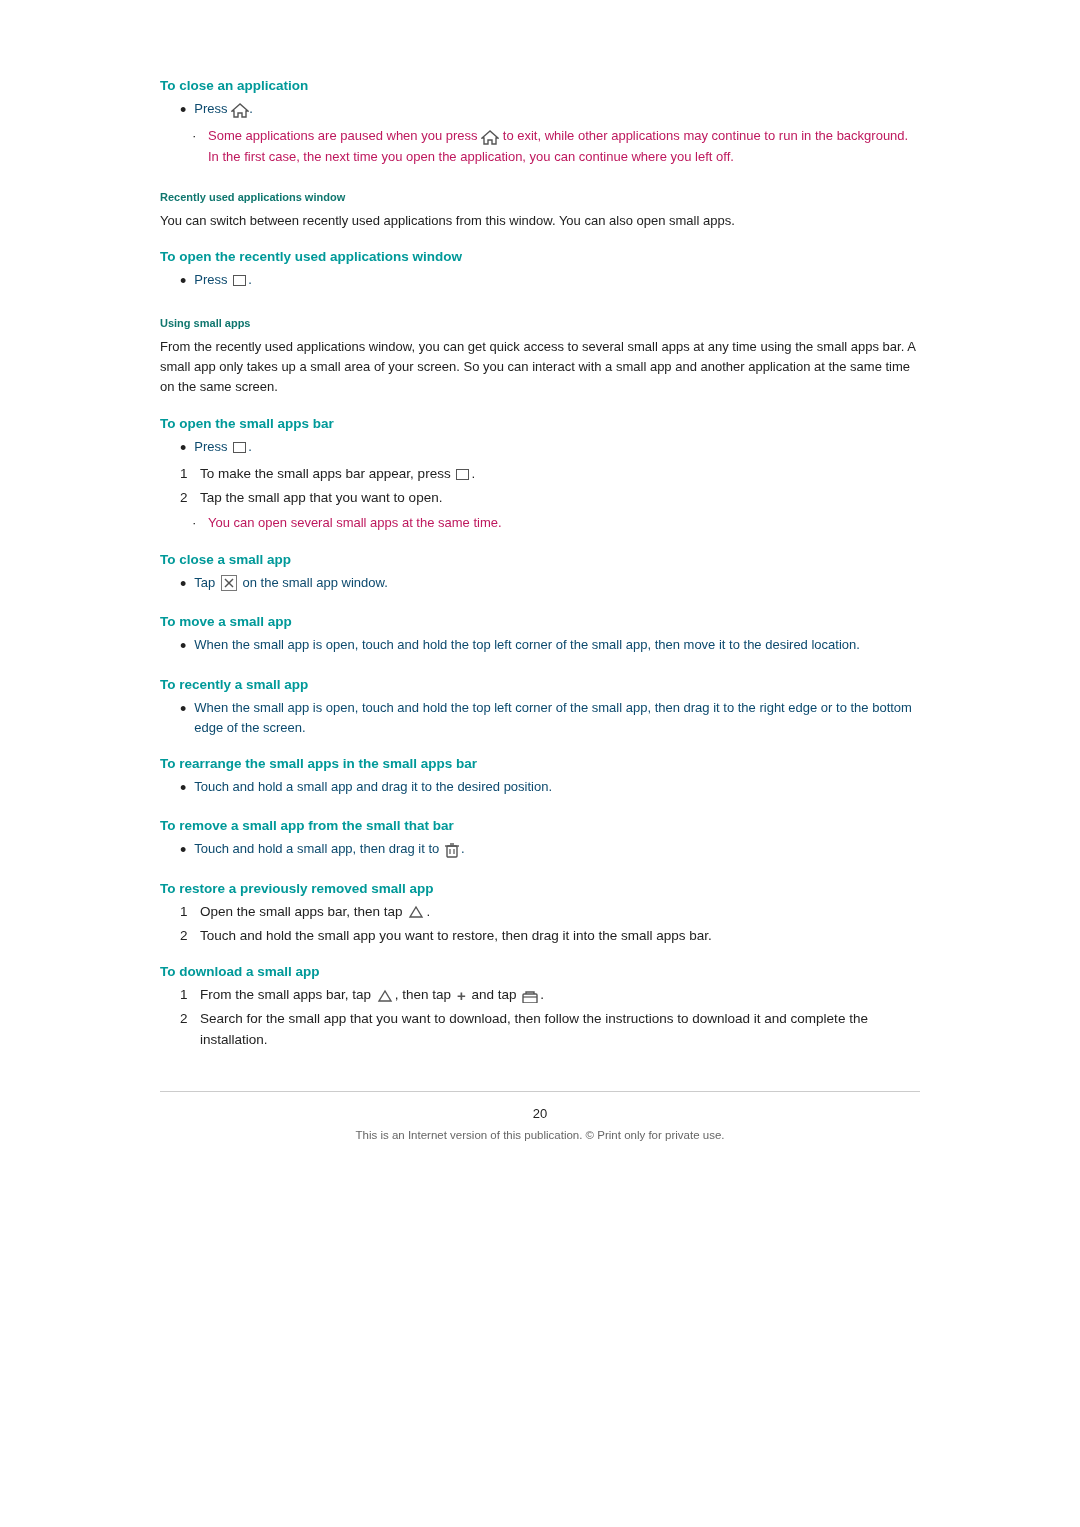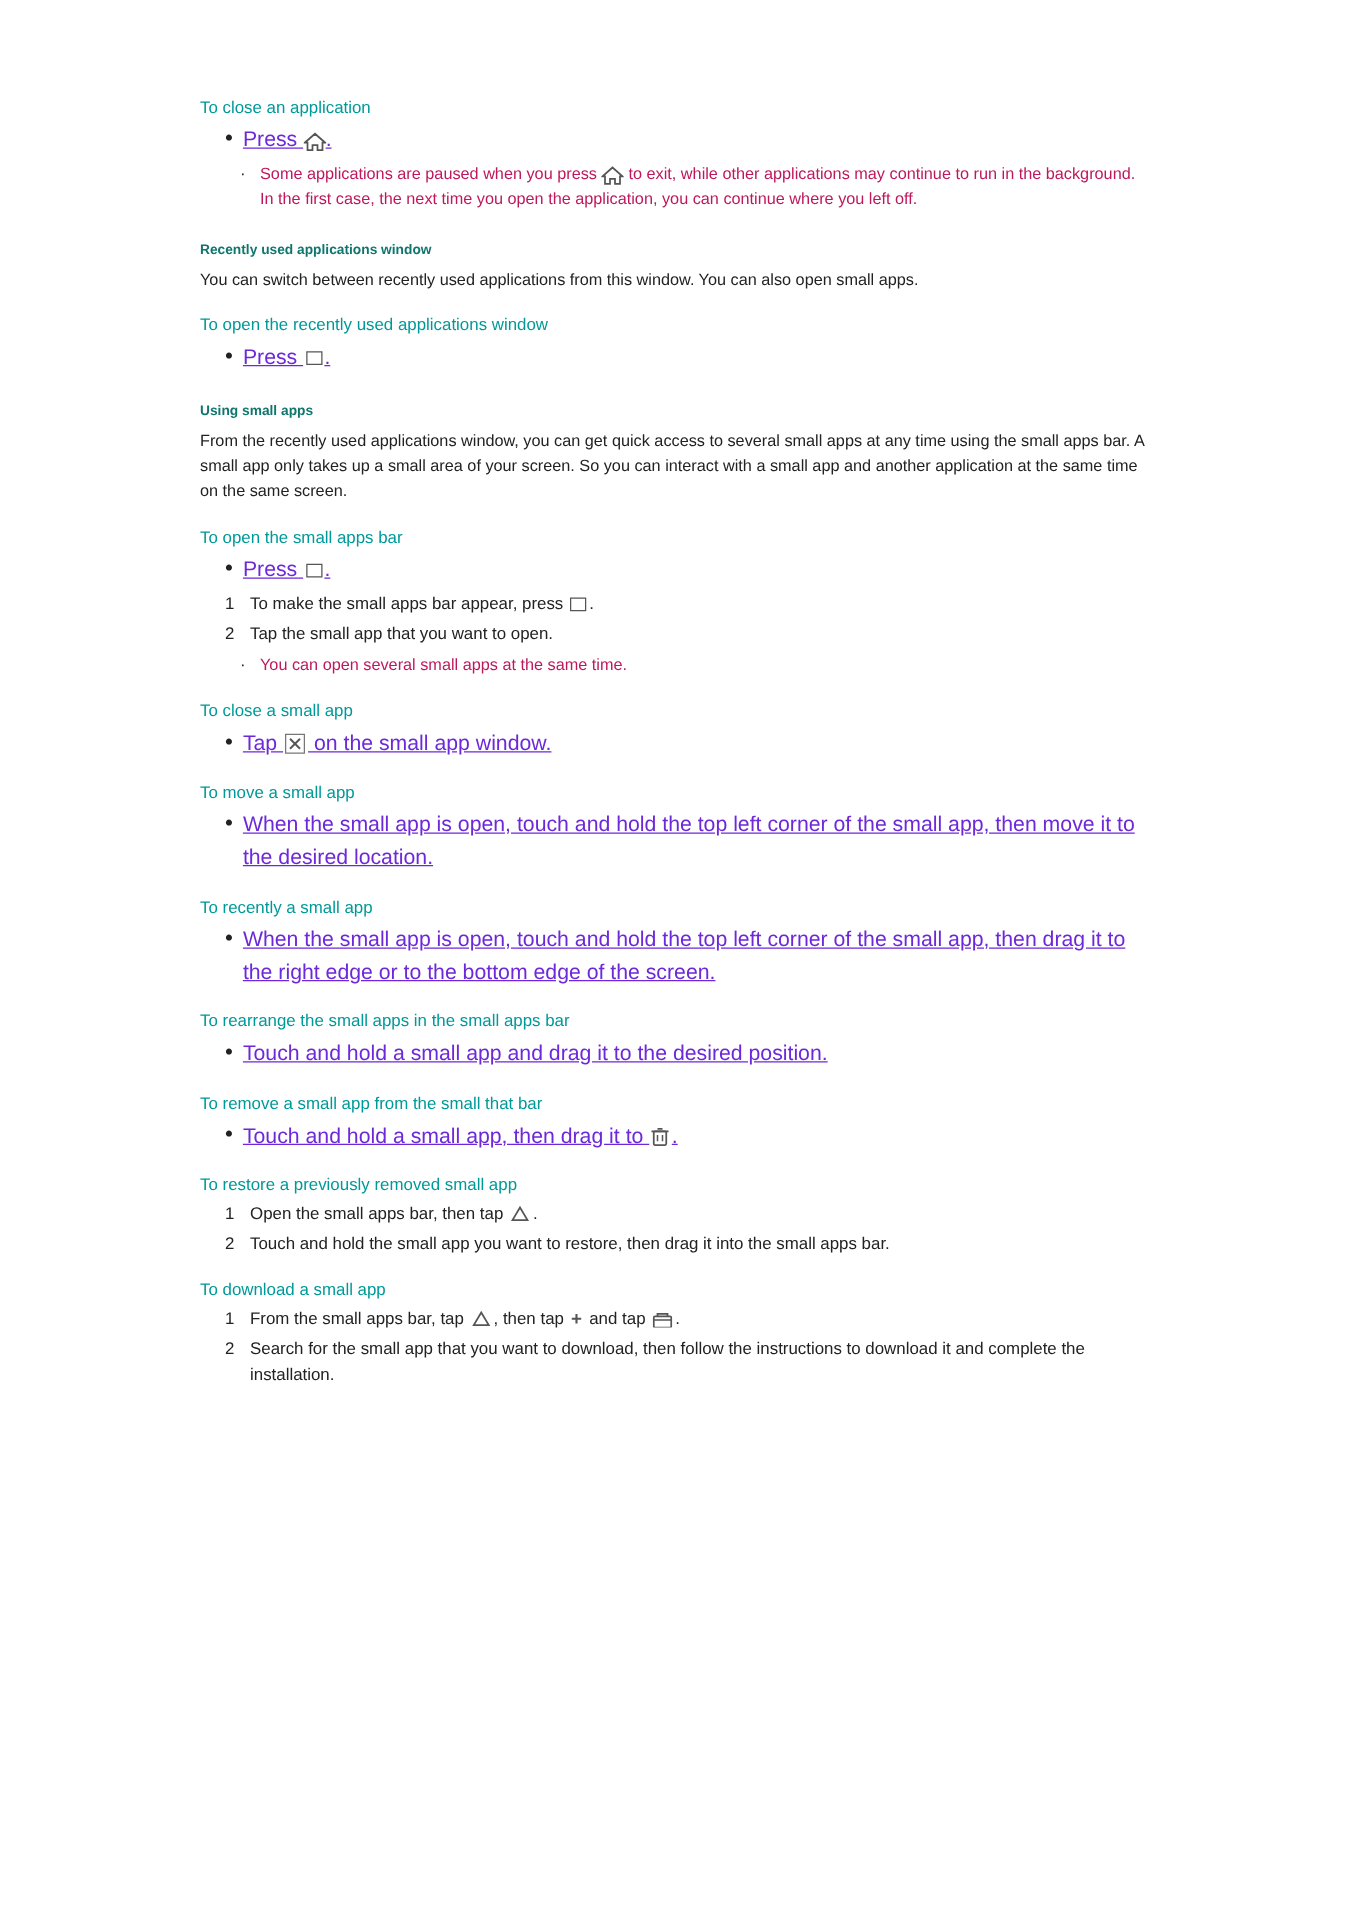--- a/index.html
+++ b/index.html
@@ -22,21 +22,21 @@
     .section-heading {
       font-size: 11px;
       font-weight: bold;
       color: #0f766e;
       margin-bottom: 8px;
       margin-top: 21px;
     }
     .sub-heading {
       color: #009999;
       font-size: 13.5px;
-      font-weight: normal;
+      font-weight: bold;
       margin-top: 18px;
       margin-bottom: 6px;
     }
     .body-text {
       color: #222;
       font-size: 13px;
       line-height: 1.55;
       margin-bottom: 4px;
     }
     .bullet-item {
@@ -45,24 +45,23 @@
       margin-left: 20px;
       margin-bottom: 4px;
     }
     .bullet-dot {
       margin-right: 8px;
       font-size: 18px;
       line-height: 1.3;
       color: #222;
     }
     .bullet-text {
-      font-size: 17px;
-      line-height: 1.55;
-      color: #6d28d9;
-      text-decoration: underline;
+      font-size: 13px;
+      line-height: 1.55;
+      color: #0c4a6e;
     }
     .note-item {
       display: flex;
       align-items: flex-start;
       margin-left: 32px;
       margin-top: 4px;
       margin-bottom: 4px;
     }
     .note-dot {
       margin-right: 8px;
@@ -316,14 +315,18 @@
         </div>
         <div class="numbered-item">
           <span class="numbered-num">2</span>
           <span class="numbered-text">Search for the small app that you want to download, then follow the instructions to download it and complete the installation.</span>
         </div>
       </div>
     </div>
 
   </div>
 
+  <div class="page-footer">
+    <div class="page-number">20</div>
+    <div class="footer-note">This is an Internet version of this publication. © Print only for private use.</div>
+  </div>
 
 </div>
 
 </body></html>

